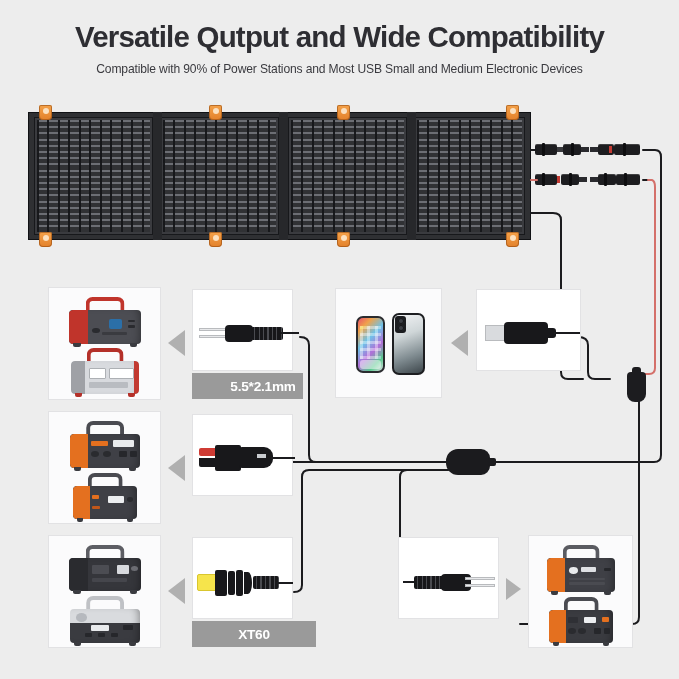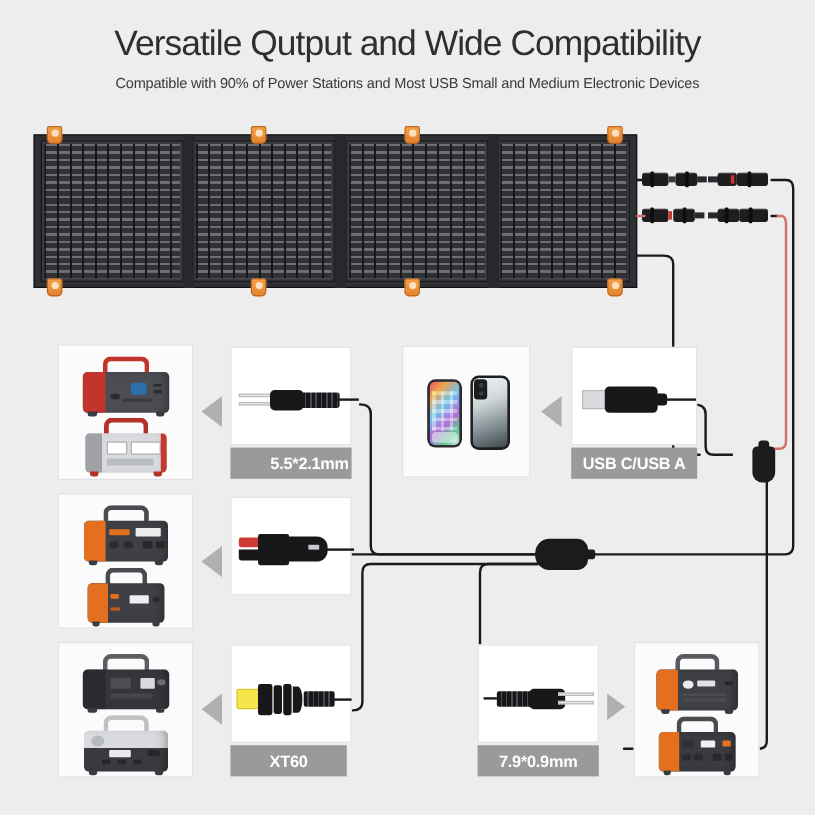--- a/index.html
+++ b/index.html
@@ -8,21 +8,21 @@
     background: #eeeeee;
     font-family: "Liberation Sans", sans-serif;
     overflow: hidden;
   }
   #stage { position: relative; width: 679px; height: 679px; background: #ededed; }
 
   
   .title {
     position: absolute; left: 0; top: 20px; width: 679px;
     text-align: center;
-    font-size: 29.5px; font-weight: normal; letter-spacing: -0.8px;
+    font-size: 29.5px; font-weight: bold; letter-spacing: -0.8px;
     color: #2e2e33;
     white-space: nowrap;
   }
   .subtitle {
     position: absolute; left: 0; top: 62px; width: 679px;
     text-align: center;
     font-size: 12.1px; font-weight: 400; letter-spacing: -0.15px;
     color: #3a3a3f;
     white-space: nowrap;
   }
@@ -351,21 +351,21 @@
 
   <div class="card plain" style="left:192px; top:289px; width:101px; height:82px;">
     <div class="plug" style="left:6px; top:34px; width:92px; height:18px;">
       <div class="dc-tip" style="left:0;  top:4px;  width:30px; height:3px;"></div>
       <div class="dc-tip" style="left:0;  top:11px; width:30px; height:3px;"></div>
       <div class="blk round" style="left:26px; top:1px; width:28px; height:17px;"></div>
       <div class="strain" style="left:52px; top:3px; width:32px;"></div>
       <div class="wire-stub" style="left:82px; top:8px; width:18px;"></div>
     </div>
   </div>
-  <div class="lbl" style="left:192px; top:373px; width:101px; height:26px;padding-left:31px;">5.5*2.1mm</div>
+  <div class="lbl" style="left:192px; top:373px; width:111px; height:26px;padding-left:31px;">5.5*2.1mm</div>
 
   <div class="card" style="left:335px; top:288px; width:107px; height:110px;">
     <div class="phone" style="left:20px; top:27px; width:29px; height:57px; background:#2a2b2f;">
       <div class="scr2">
           <div class="iphone-apps"></div>
         </div>
     </div>
     <div class="phone" style="left:56px; top:24px; width:33px; height:62px; background:#1d1e21;">
       <div class="scr2">
           <div class="galaxy-scr"></div>
@@ -380,21 +380,20 @@
   <div class="arrow left" style="left:451px; top:330px;"></div>
 
   <div class="card plain" style="left:476px; top:289px; width:105px; height:82px;">
     <div class="plug" style="left:8px; top:32px; width:92px; height:22px;">
       <div class="dc-tip" style="left:0; top:3px; width:22px; height:16px; background:#d9dbde;"></div>
       <div class="blk round" style="left:19px; top:0; width:44px; height:22px;"></div>
       <div class="blk" style="left:55px; top:6px; width:16px; height:10px; border-radius:0 3px 3px 0;"></div>
       <div class="wire-stub" style="left:69px; top:10px; width:26px;"></div>
     </div>
   </div>
-  <div class="lbl" style="left:476px; top:373px; width:105px; height:26px;">USB C/USB A</div>
 
   <div class="card" style="left:48px; top:411px; width:113px; height:113px;">
     <div class="ps" style="left:21px; top:9px; width:70px; height:47px; --bg:#3f4046; --side:#e4701f; --hc:#4a4b51; --scr:#e8eaec;">
       <div class="handle"></div>
       <div class="body">
         <div class="side"></div>
         <div class="sq" style="left:30%; top:20%; width:24%; height:16%; background:#e4701f;"></div>
         <div class="sq" style="right:8%; top:18%; width:30%; height:20%; background:#e9ebed;"></div>
         <div class="port" style="left:30%; top:50%; width:12%; height:18%;"></div>
         <div class="port" style="left:47%; top:50%; width:12%; height:18%;"></div>
@@ -465,32 +464,31 @@
     <div class="plug" style="left:4px; top:32px; width:94px; height:26px;">
       <div class="yellow" style="left:0; top:4px; width:22px; height:17px; border-radius:2px;"></div>
       <div class="blk" style="left:18px; top:0; width:12px; height:26px;"></div>
       <div class="blk" style="left:31px; top:1px; width:7px; height:24px;"></div>
       <div class="blk" style="left:39px; top:0px; width:7px; height:26px;"></div>
       <div class="blk" style="left:47px; top:2px; width:8px; height:22px; border-radius:0 50% 50% 0;"></div>
       <div class="strain" style="left:56px; top:6px; width:26px;"></div>
       <div class="wire-stub" style="left:80px; top:12px; width:16px;"></div>
     </div>
   </div>
-  <div class="lbl" style="left:192px; top:621px; width:97px; height:26px;text-align:right;">XT60</div>
+  <div class="lbl" style="left:192px; top:621px; width:124px; height:26px;text-align:right;">XT60</div>
 
   <div class="card plain" style="left:398px; top:537px; width:101px; height:82px;">
     <div class="plug" style="left:4px; top:35px; width:94px; height:18px;">
       <div class="wire-stub" style="left:0; top:8px; width:14px;"></div>
       <div class="strain" style="left:11px; top:3px; width:30px;"></div>
       <div class="blk round" style="left:38px; top:1px; width:30px; height:17px;"></div>
       <div class="dc-tip" style="left:62px; top:4px;  width:30px; height:3px;"></div>
       <div class="dc-tip" style="left:62px; top:11px; width:30px; height:3px;"></div>
     </div>
   </div>
-  <div class="lbl" style="left:398px; top:621px; width:101px; height:26px;">7.9*0.9mm</div>
 
   <div class="arrow right" style="left:506px; top:578px;"></div>
 
   <div class="card" style="left:528px; top:535px; width:105px; height:113px;">
     <div class="ps" style="left:18px; top:9px; width:68px; height:47px; --bg:#3f4046; --side:#e4701f; --hc:#5a5b61; --scr:#e8eaec;">
       <div class="handle"></div>
       <div class="body">
         <div class="side"></div>
         <div class="port" style="left:32%; top:26%; width:13%; height:20%; background:#e9ebed;"></div>
         <div class="sq" style="left:50%; top:26%; width:22%; height:16%; background:#dfe1e4;"></div>

